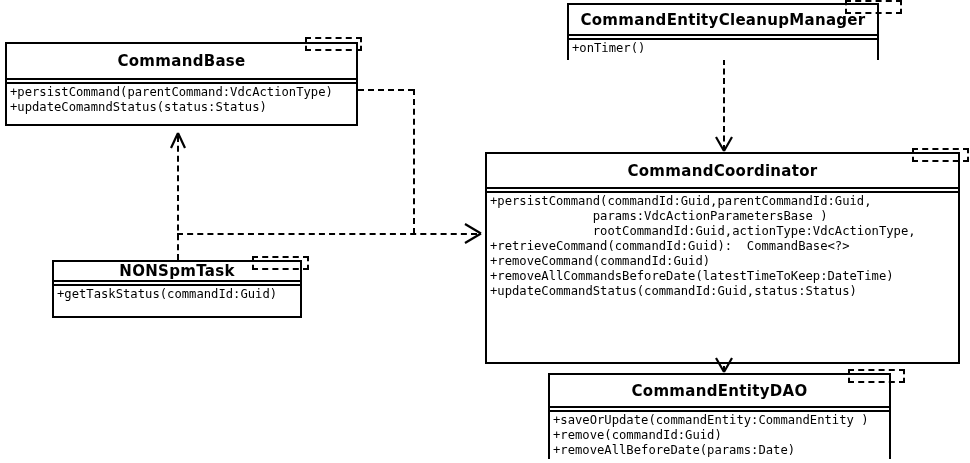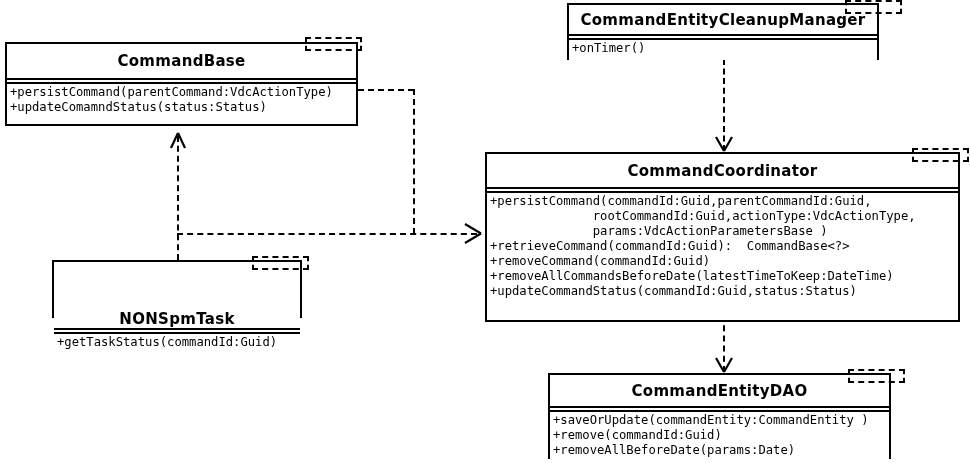--- a/index.html
+++ b/index.html
@@ -134,50 +134,50 @@
     </div>
     <div class="uml-attr-compartment"></div>
     <div class="uml-ops-compartment">
       <div class="uml-op">+persistCommand(parentCommand:VdcActionType)</div>
       <div class="uml-op">+updateComamndStatus(status:Status)</div>
     </div>
   </div>
   <div class="note-flap" style="left:305px; top:37px; width:57px; height:14px;"></div>
 
   <div class="uml-class" style="left:52px; top:260px; width:250px; height:58px;">
-    <div class="uml-title-compartment" style="height:20px;margin-top:48px;">
+    <div class="uml-title-compartment" style="height:20px;">
       <span class="uml-title">NONSpmTask</span>
     </div>
     <div class="uml-attr-compartment"></div>
     <div class="uml-ops-compartment">
       <div class="uml-op">+getTaskStatus(commandId:Guid)</div>
     </div>
   </div>
   <div class="note-flap" style="left:252px; top:256px; width:57px; height:14px;"></div>
 
   <div class="uml-class" style="left:567px; top:3px; width:312px; height:57px;">
     <div class="uml-title-compartment" style="height:31px;">
       <span class="uml-title">CommandEntityCleanupManager</span>
     </div>
     <div class="uml-attr-compartment"></div>
     <div class="uml-ops-compartment">
       <div class="uml-op">+onTimer()</div>
     </div>
   </div>
   <div class="note-flap" style="left:845px; top:0px; width:57px; height:14px;"></div>
 
-  <div class="uml-class" style="left:485px; top:152px; width:475px; height:170px;">
+  <div class="uml-class" style="left:485px; top:152px; width:475px; height:212px;">
     <div class="uml-title-compartment" style="height:35px;">
       <span class="uml-title">CommandCoordinator</span>
     </div>
     <div class="uml-attr-compartment"></div>
     <div class="uml-ops-compartment">
       <div class="uml-op">+persistCommand(commandId:Guid,parentCommandId:Guid,</div>
+      <div class="uml-op">              params:VdcActionParametersBase )</div>
       <div class="uml-op">              rootCommandId:Guid,actionType:VdcActionType,</div>
-      <div class="uml-op">              params:VdcActionParametersBase )</div>
       <div class="uml-op">+retrieveCommand(commandId:Guid):  CommandBase&lt;?&gt;</div>
       <div class="uml-op">+removeCommand(commandId:Guid)</div>
       <div class="uml-op">+removeAllCommandsBeforeDate(latestTimeToKeep:DateTime)</div>
       <div class="uml-op">+updateCommandStatus(commandId:Guid,status:Status)</div>
     </div>
   </div>
   <div class="note-flap" style="left:912px; top:148px; width:57px; height:14px;"></div>
 
   <div class="uml-class" style="left:548px; top:373px; width:343px; height:86px;">
     <div class="uml-title-compartment" style="height:33px;">

